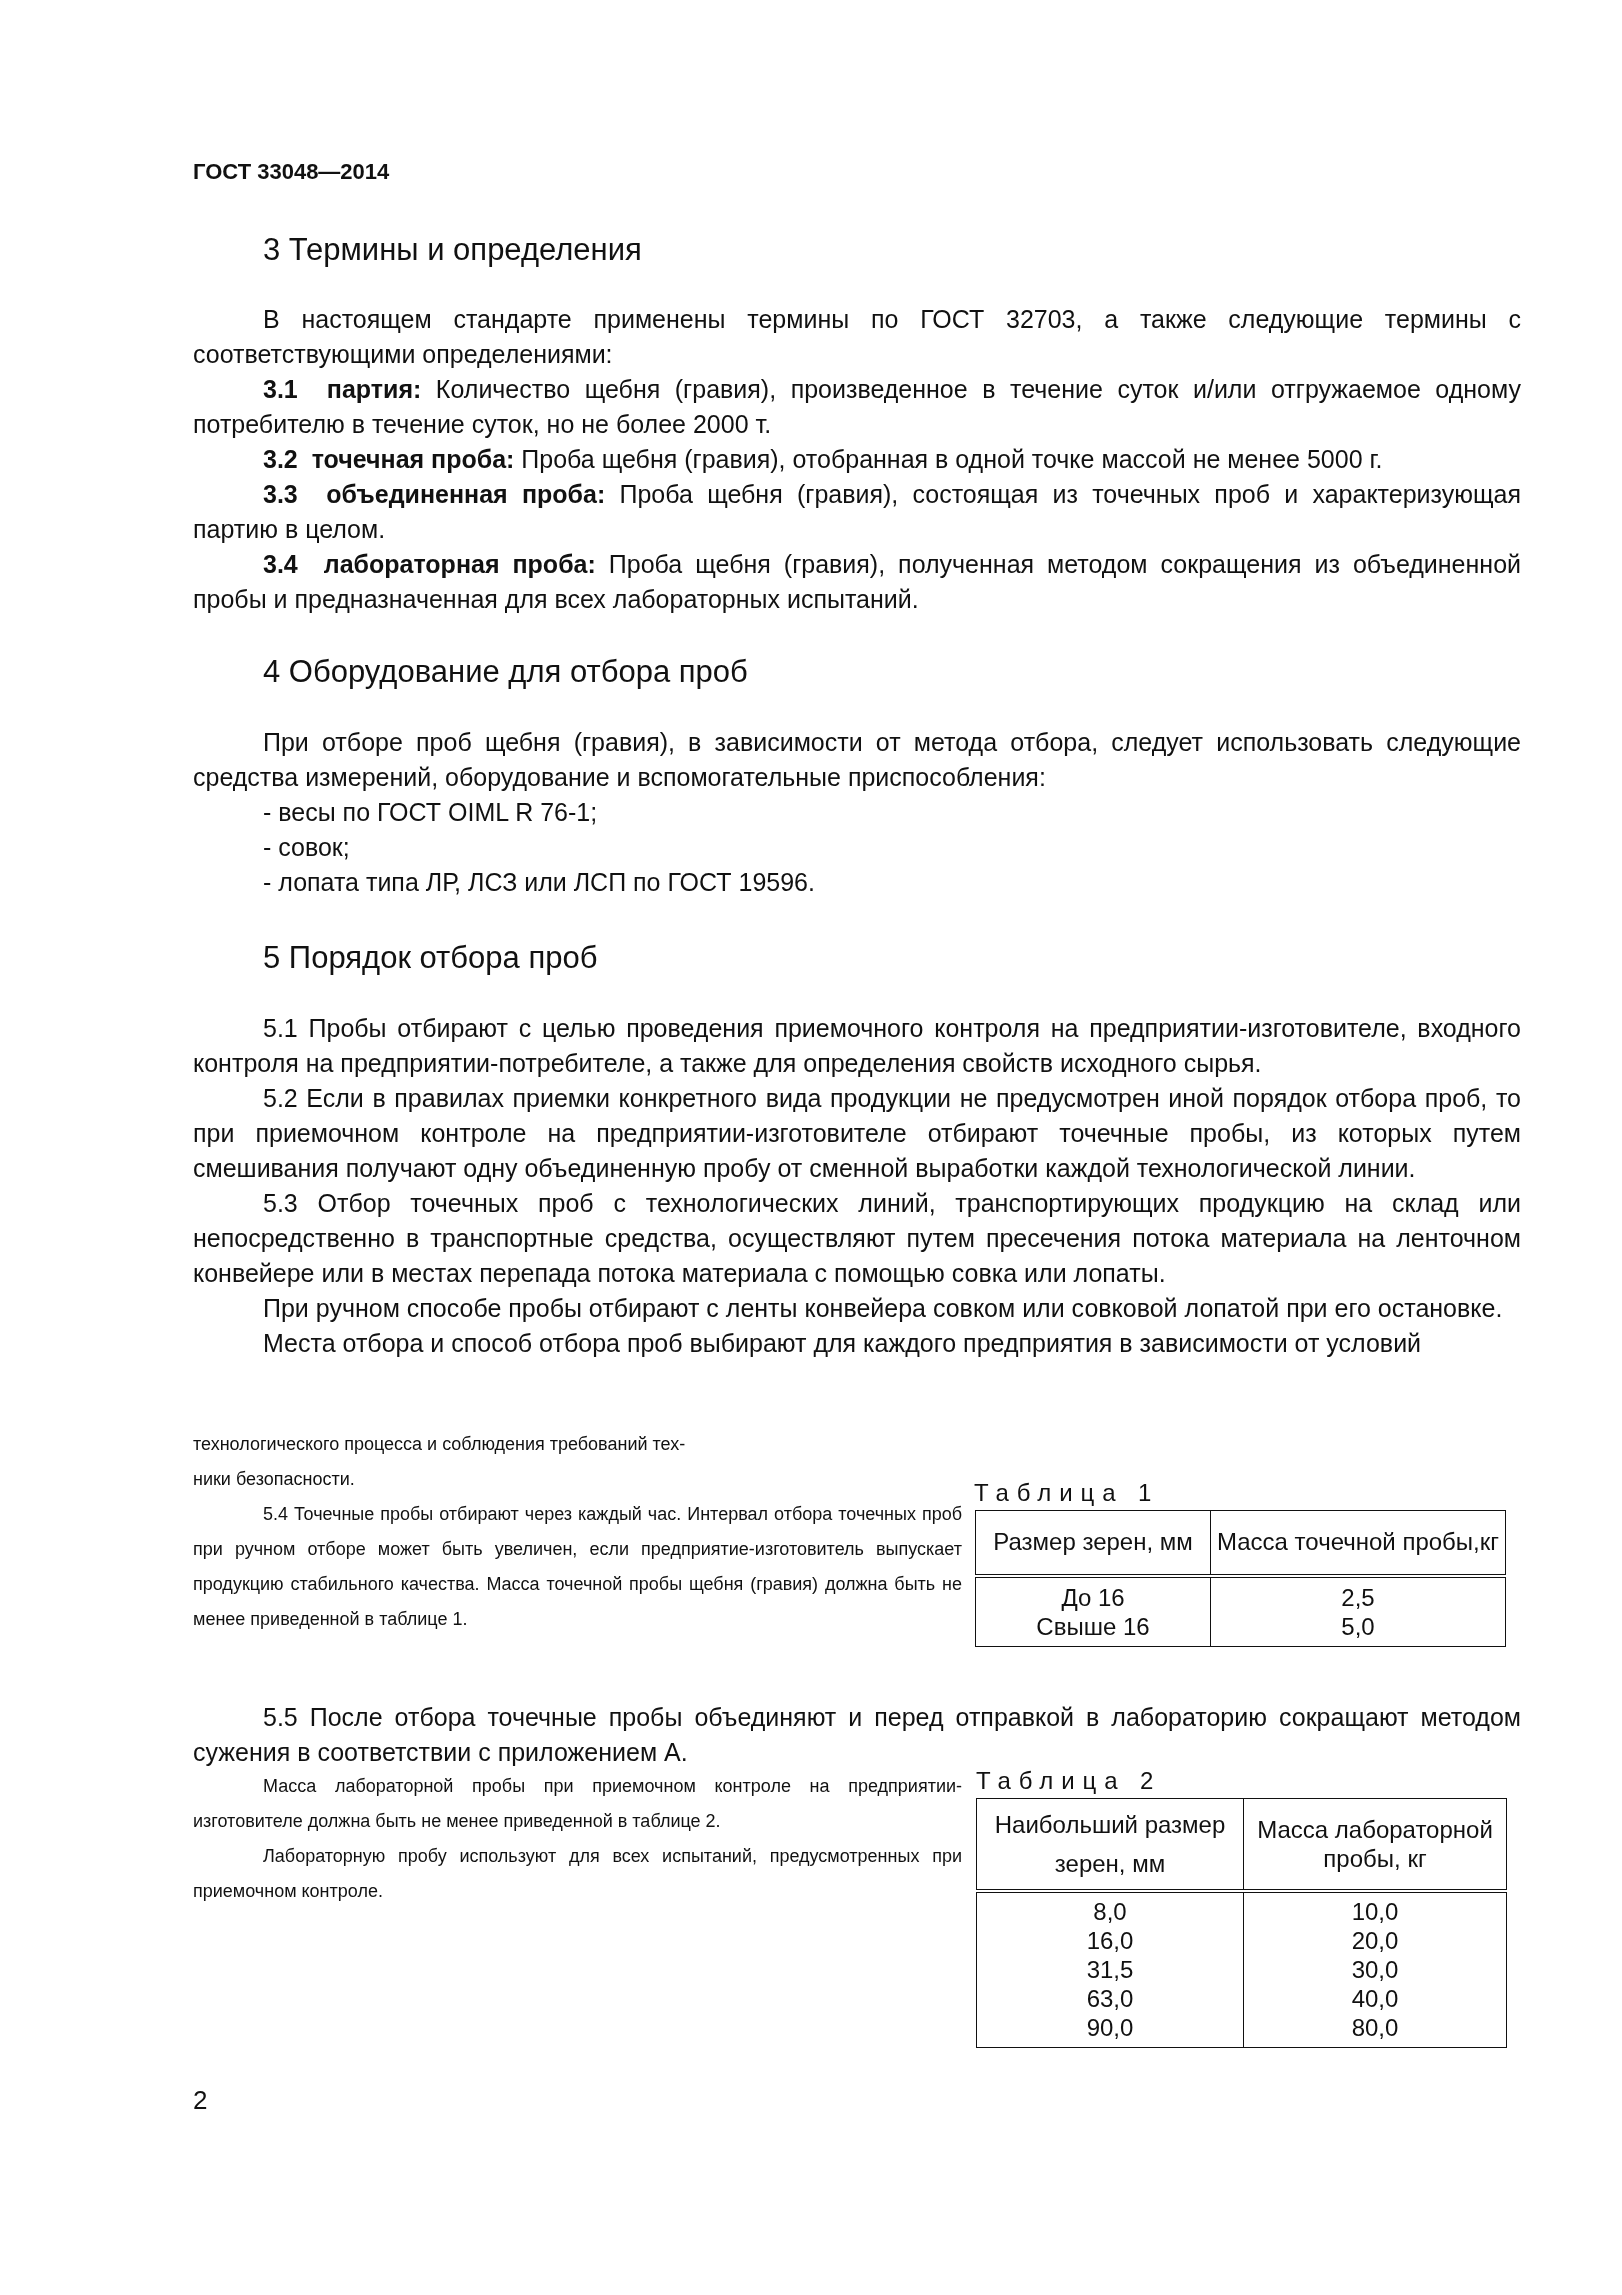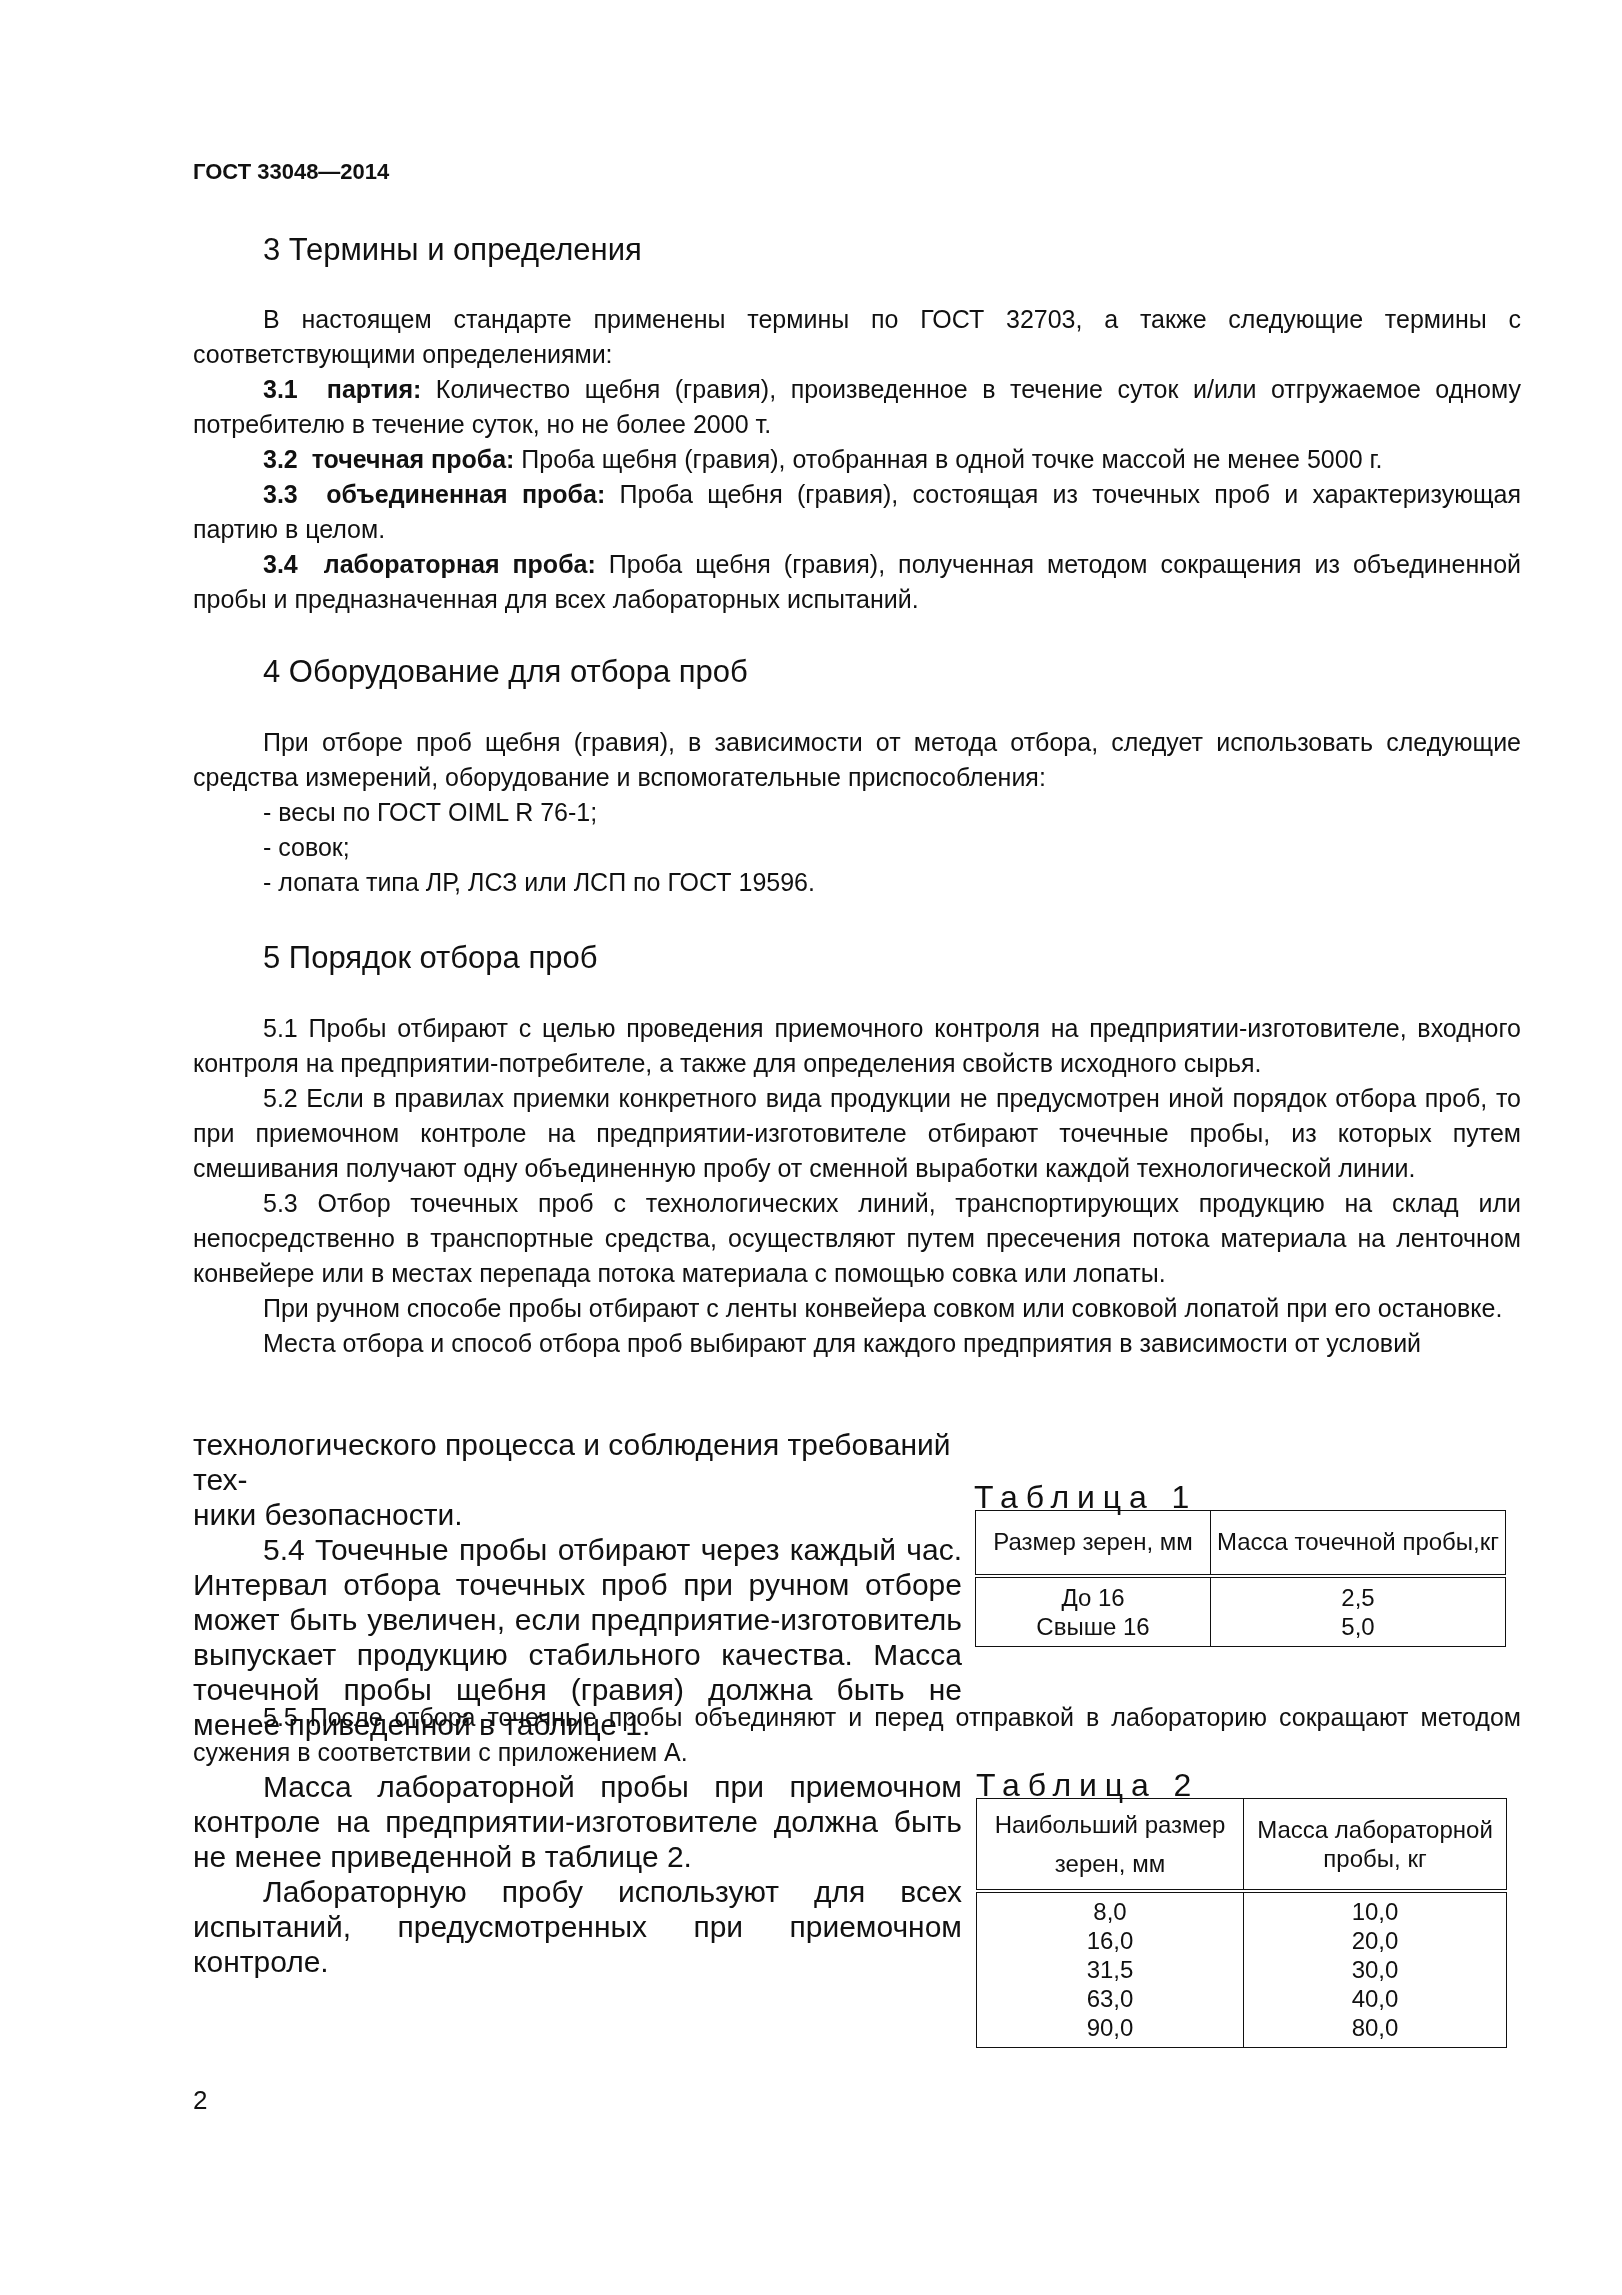--- a/index.html
+++ b/index.html
@@ -13,23 +13,23 @@
     }
     .h {
       position: absolute; left: 263px; font-weight: normal; font-size: 31px; margin: 0; text-align: center;
     }
     .block { position: absolute; left: 193px; width: 1328px; font-size: 25px; line-height: 35px; }
     .block p { margin: 0; text-align: justify; }
     .ind { text-indent: 70px; }
     .lead { white-space: pre; font-weight: bold; }
     .term { font-weight: bold; }
     .list-item { padding-left: 70px; margin: 0; }
-    .left-col { position: absolute; left: 193px; width: 769px; font-size: 30px; line-height: 35px; }
+    .left-col { position: absolute; left: 193px; width: 769px; font-size: 18px; line-height: 35px; }
     .left-col p { margin: 0; text-align: justify; }
-    .tcaption { position: absolute; font-size: 32px; letter-spacing: 7.9px; }
+    .tcaption { position: absolute; font-size: 24px; letter-spacing: 7.9px; }
     table.gt {
       position: absolute; border-collapse: collapse; font-size: 24px;
       border: 1.6px solid #111;
     }
     table.gt th, table.gt td {
       border-left: 1.6px solid #111; border-right: 1.6px solid #111;
       text-align: center; font-weight: normal; vertical-align: middle;
     }
     table.gt thead tr th { border-bottom: 4.6px double #111; }
     table.gt td { line-height: 29px; }

